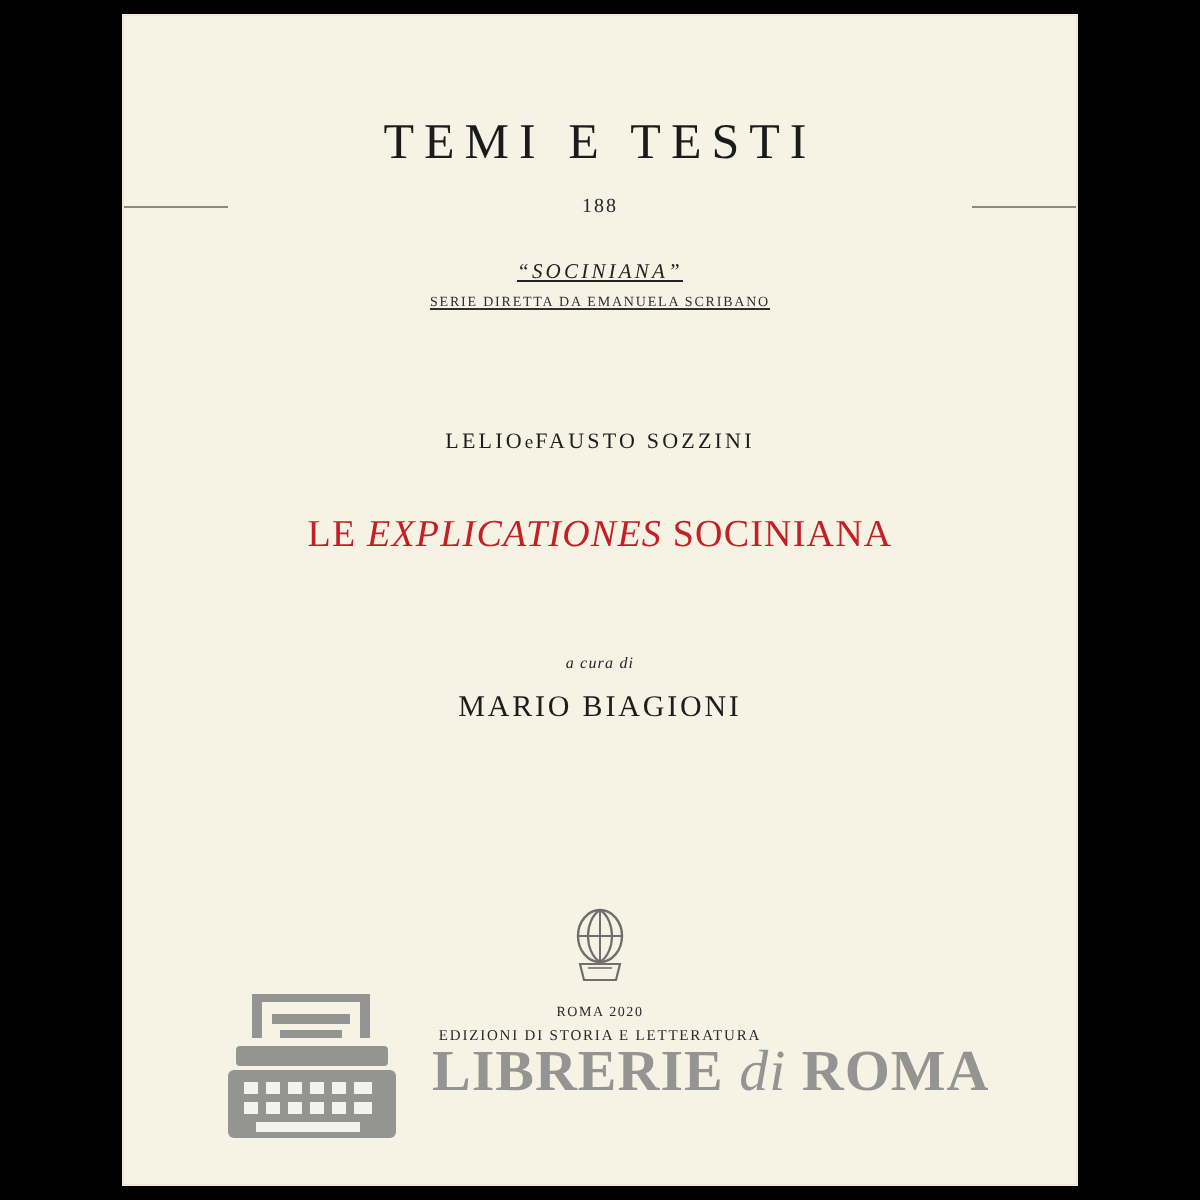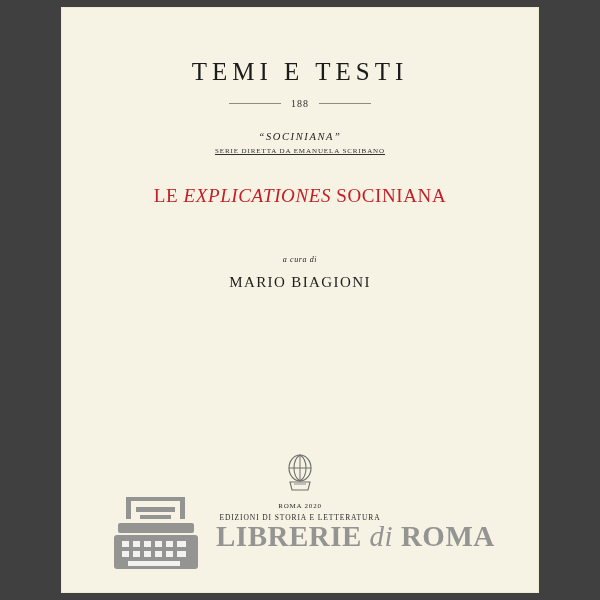--- a/index.html
+++ b/index.html
@@ -10,21 +10,21 @@
     width: 600px;
     height: 600px;
     background: #ffffff;
     font-family: "Liberation Serif", serif;
     overflow: hidden;
   }
   .page {
     position: relative;
     width: 600px;
     height: 600px;
-    background: #404040;
+    background: #000000;
   }
   
   .cover {
     position: absolute;
     left: 62px;
     top: 8px;
     width: 476px;
     height: 584px;
     background: #f7f3e4;
     box-shadow: 0 0 0 1px #efe9d6;
@@ -42,40 +42,41 @@
     margin-top: 50px;
     font-size: 25px;
     letter-spacing: 5px;
     font-weight: 400;
     font-family: "Liberation Serif", serif;
     color: #1b1b1b;
   }
   .rule-wrap {
     display: flex;
     align-items: center;
-    justify-content: center;
+    justify-content: space-between;
     margin-top: 12px;
   }
   .rule {
     width: 52px;
     height: 1px;
     background: #8e8a7c;
   }
   .series-number {
     font-size: 10px;
     letter-spacing: 1px;
     margin: 0 10px;
     color: #2b2b2b;
   }
   .sub-series {
     margin-top: 22px;
     font-size: 10.5px;
     letter-spacing: 1.6px;
     font-style: italic;
     color: #232323;
+    text-decoration: underline;
   }
   .sub-series-editor {
     margin-top: 5px;
     font-size: 7px;
     letter-spacing: 0.9px;
     color: #2f2f2f;
     text-decoration: underline;
   }
   .authors {
     margin-top: 60px;
@@ -179,20 +180,23 @@
 
       <div class="rule-wrap">
         <span class="rule"></span>
         <span class="series-number">188</span>
         <span class="rule"></span>
       </div>
 
       <div class="sub-series">“SOCINIANA”</div>
       <div class="sub-series-editor">SERIE DIRETTA DA EMANUELA SCRIBANO</div>
 
+      <div class="authors">
+        <span>LELIO</span><span class="conj">e</span><span>FAUSTO SOZZINI</span>
+      </div>
 
       <div class="main-title">
         <span>LE </span><span class="ital">EXPLICATIONES</span><span> SOCINIANA</span>
       </div>
 
       <div class="edited-by">a cura di</div>
       <div class="editor-name">MARIO BIAGIONI</div>
 
       <svg class="publisher-mark" viewBox="0 0 44 48">
         <ellipse cx="22" cy="22" rx="11" ry="13" fill="none" stroke="#6f6f6f" stroke-width="1.2"></ellipse>

